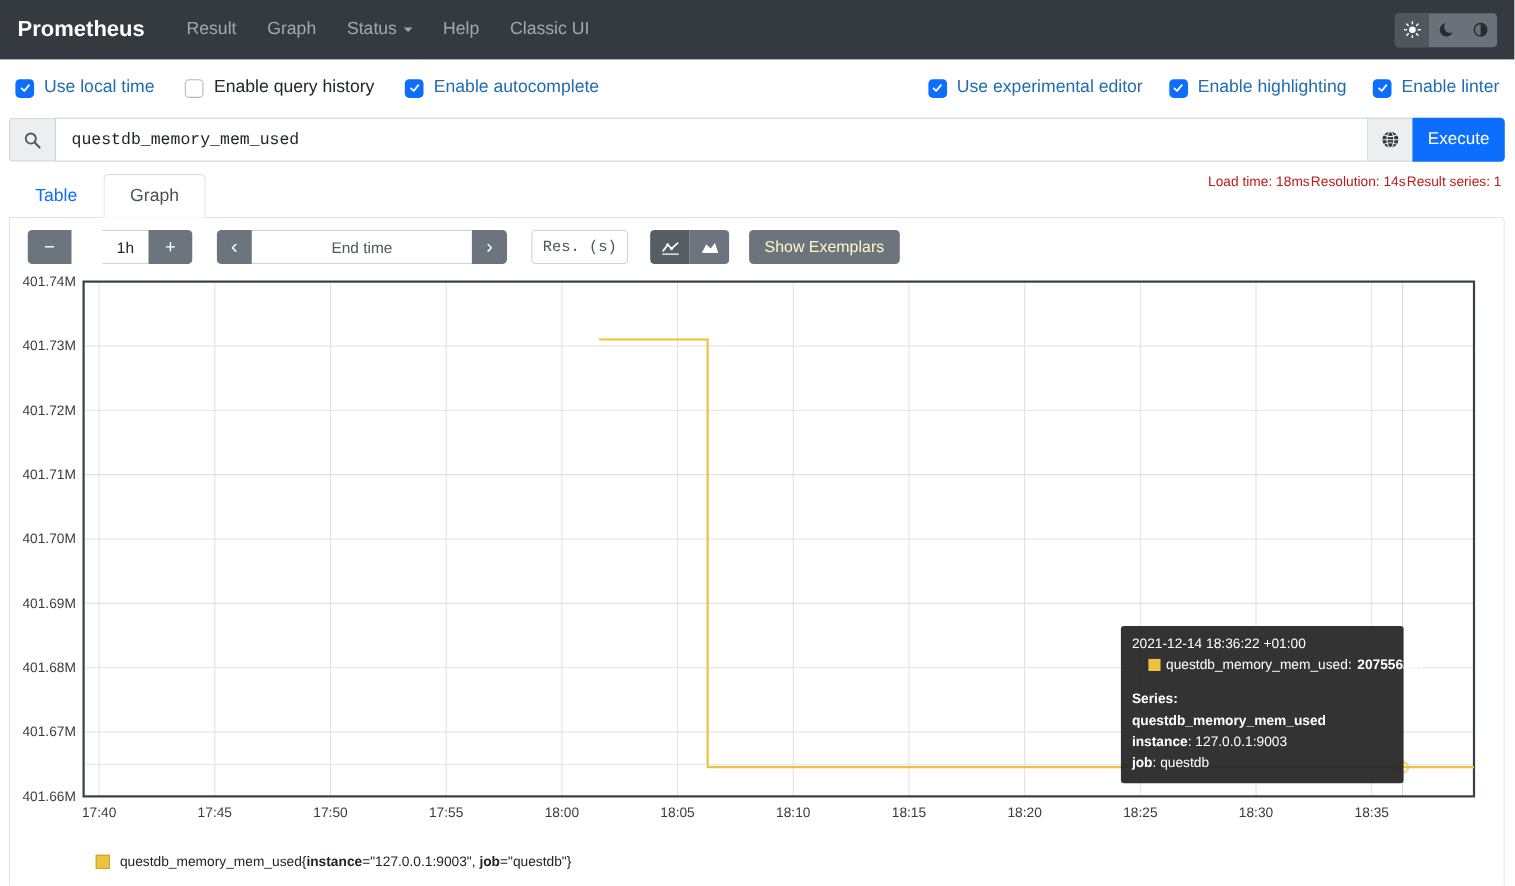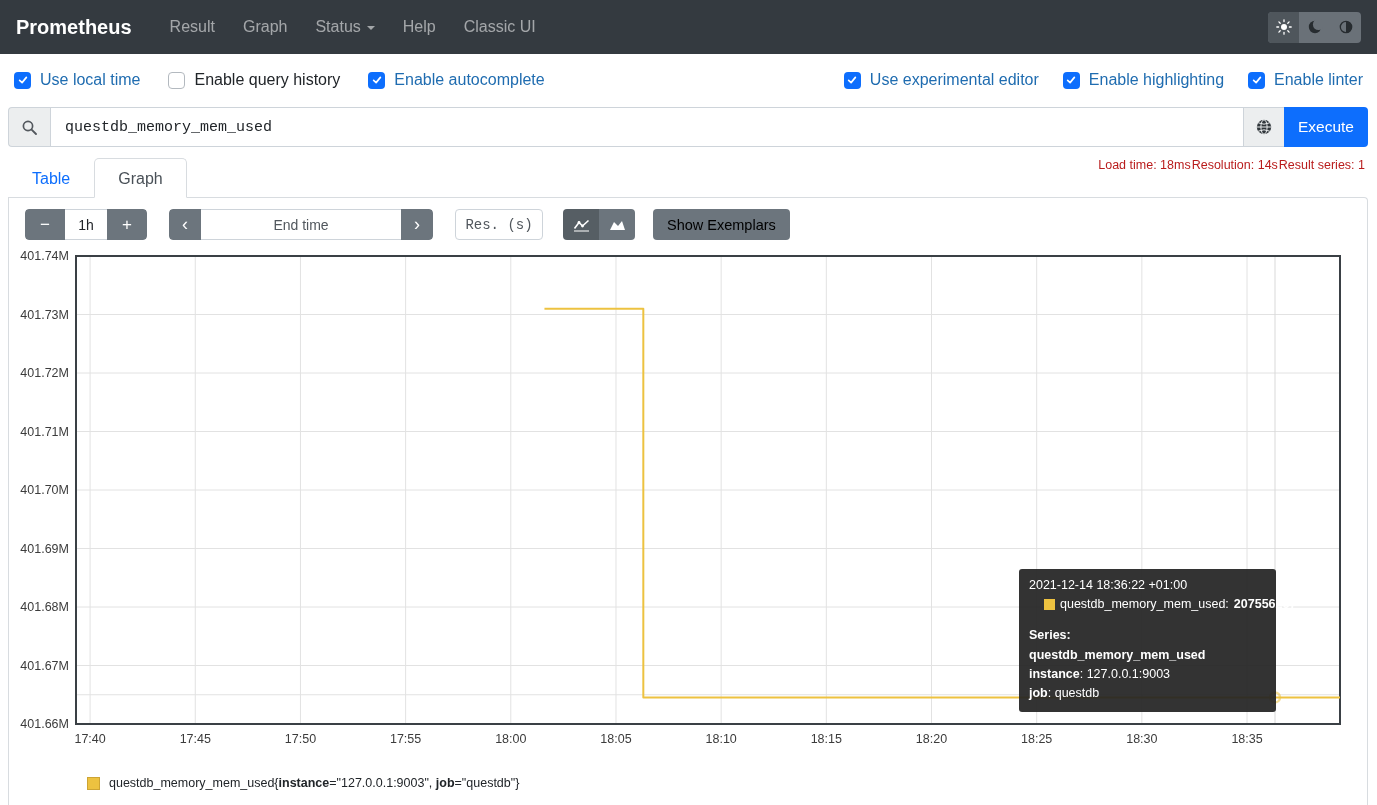--- a/index.html
+++ b/index.html
@@ -59,21 +59,21 @@
   .grp input { border:1px solid #ced4da; border-left:none; border-right:none; text-align:center;
                font-size:14px; color:#212529; outline:none; font-family:inherit; }
   .grp input::placeholder { color:#51575d; opacity:1; }
   .res-input { border:1px solid #ced4da !important; border-radius:4px; height:31px; width:88px;
                text-align:center; font-size:14px; outline:none; font-family:Liberation Mono, monospace; }
   .res-input::placeholder { color:#51575d; opacity:1; }
   .toggle-grp { display:flex; border-radius:4px; overflow:hidden; }
   .toggle-btn { width:36px; height:31px; display:flex; align-items:center; justify-content:center; cursor:pointer; }
   .toggle-btn.active { background:#565e64; }
   .toggle-btn.inactive { background:#6c757d; }
-  .exemplars-btn { background:#6c757d; color:#000000; border:none; border-radius:4px; height:31px;
+  .exemplars-btn { background:#6c757d; color:#fef9c3; border:none; border-radius:4px; height:31px;
                    padding:0 14px; font-size:14.5px; cursor:pointer; font-family:inherit; }
 
   .chart-svg { position:absolute; top:50px; left:0; }
 
   
   .graph-tooltip { position:absolute; left:1010px; top:371px; width:257px; background:rgba(35,35,35,0.93);
                    color:#fff; font-size:12.5px; line-height:1.5; padding:7px 10px 9px 10px; border-radius:3px; z-index:5; }
   .graph-tooltip .b { font-weight:bold; }
   .tt-metric { display:flex; align-items:center; gap:5px;margin-left:15px; }
   .tt-swatch { width:11px; height:11px; background:#edc240; display:inline-block; flex:0 0 auto; }
@@ -210,21 +210,21 @@
     <span>Load time: 18ms</span>
     <span>Resolution: 14s</span>
     <span>Result series: 1</span>
   </div>
 
   <div class="card">
 
     <div class="controls">
       <div class="grp" style="margin-right:22px;">
         <button class="btn-gray" style="width:40px;border-radius:4px 0 0 4px;">−</button>
-        <input style="width: 42px; height: 31px;" value="1h">
+        <input style="width: 42px; height: 31px; margin-left: 28px;" value="1h">
         <button class="btn-gray" style="width:40px;border-radius:0 4px 4px 0;">+</button>
       </div>
       <div class="grp" style="margin-right:22px;">
         <button class="btn-gray" style="width:32px;border-radius:4px 0 0 4px;font-size:18px;">‹</button>
         <input style="width: 200px; height: 31px;" placeholder="End time">
         <button class="btn-gray" style="width:32px;border-radius:0 4px 4px 0;font-size:18px;">›</button>
       </div>
       <input class="res-input" style="margin-right: 20px;" placeholder="Res. (s)">
       <div class="toggle-grp" style="margin-right:18px;">
         <div class="toggle-btn active">

